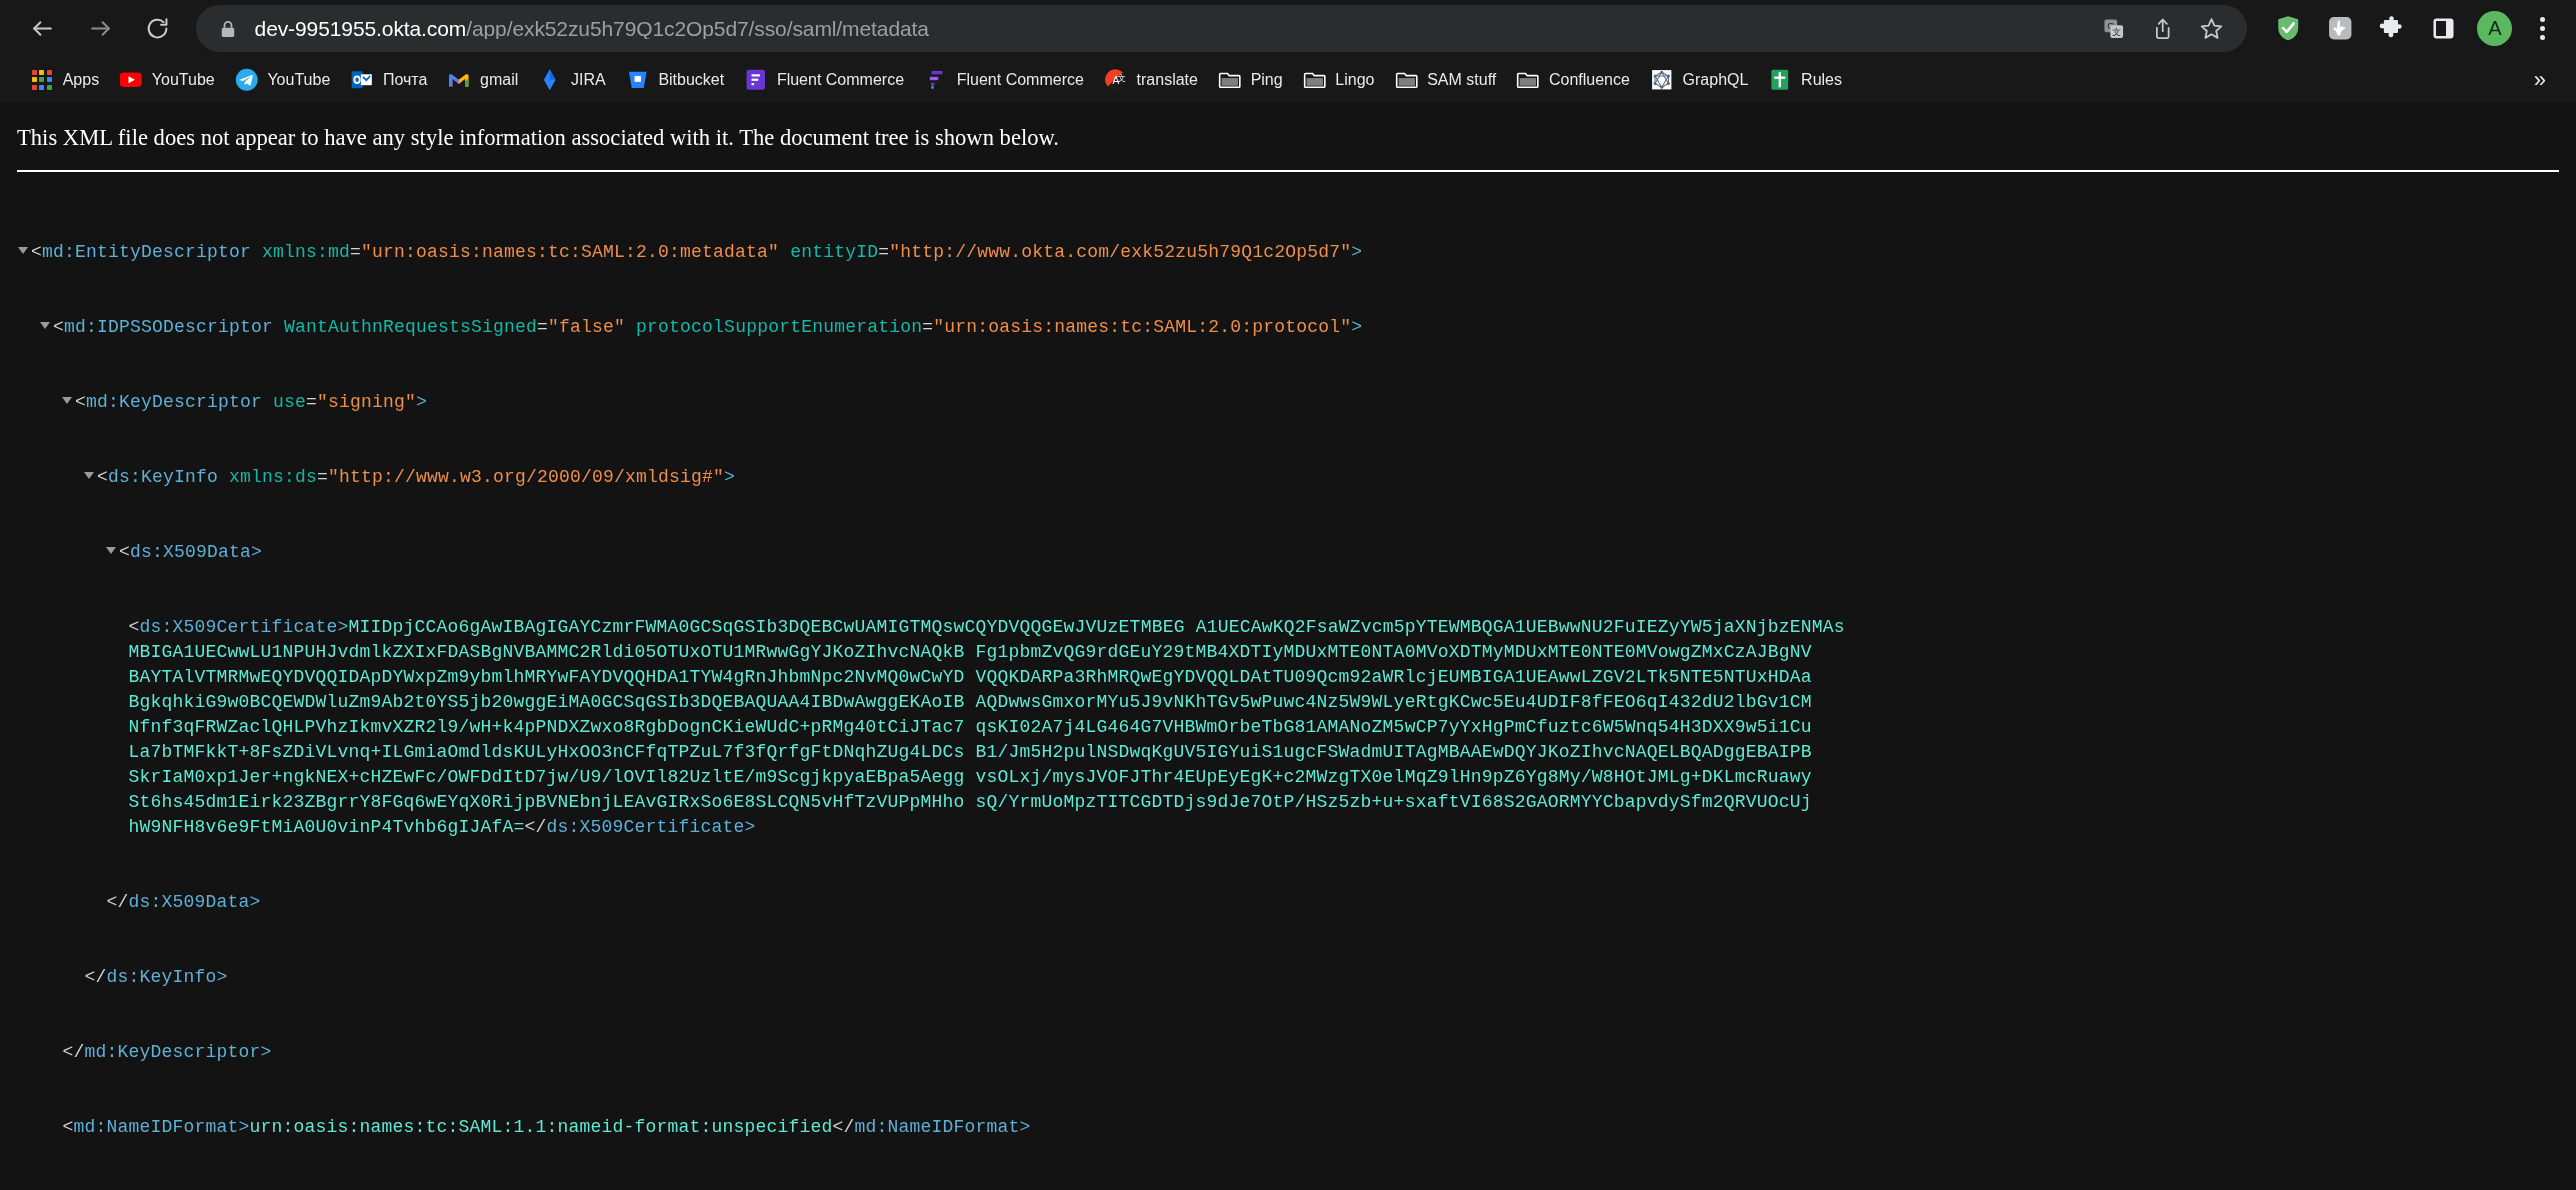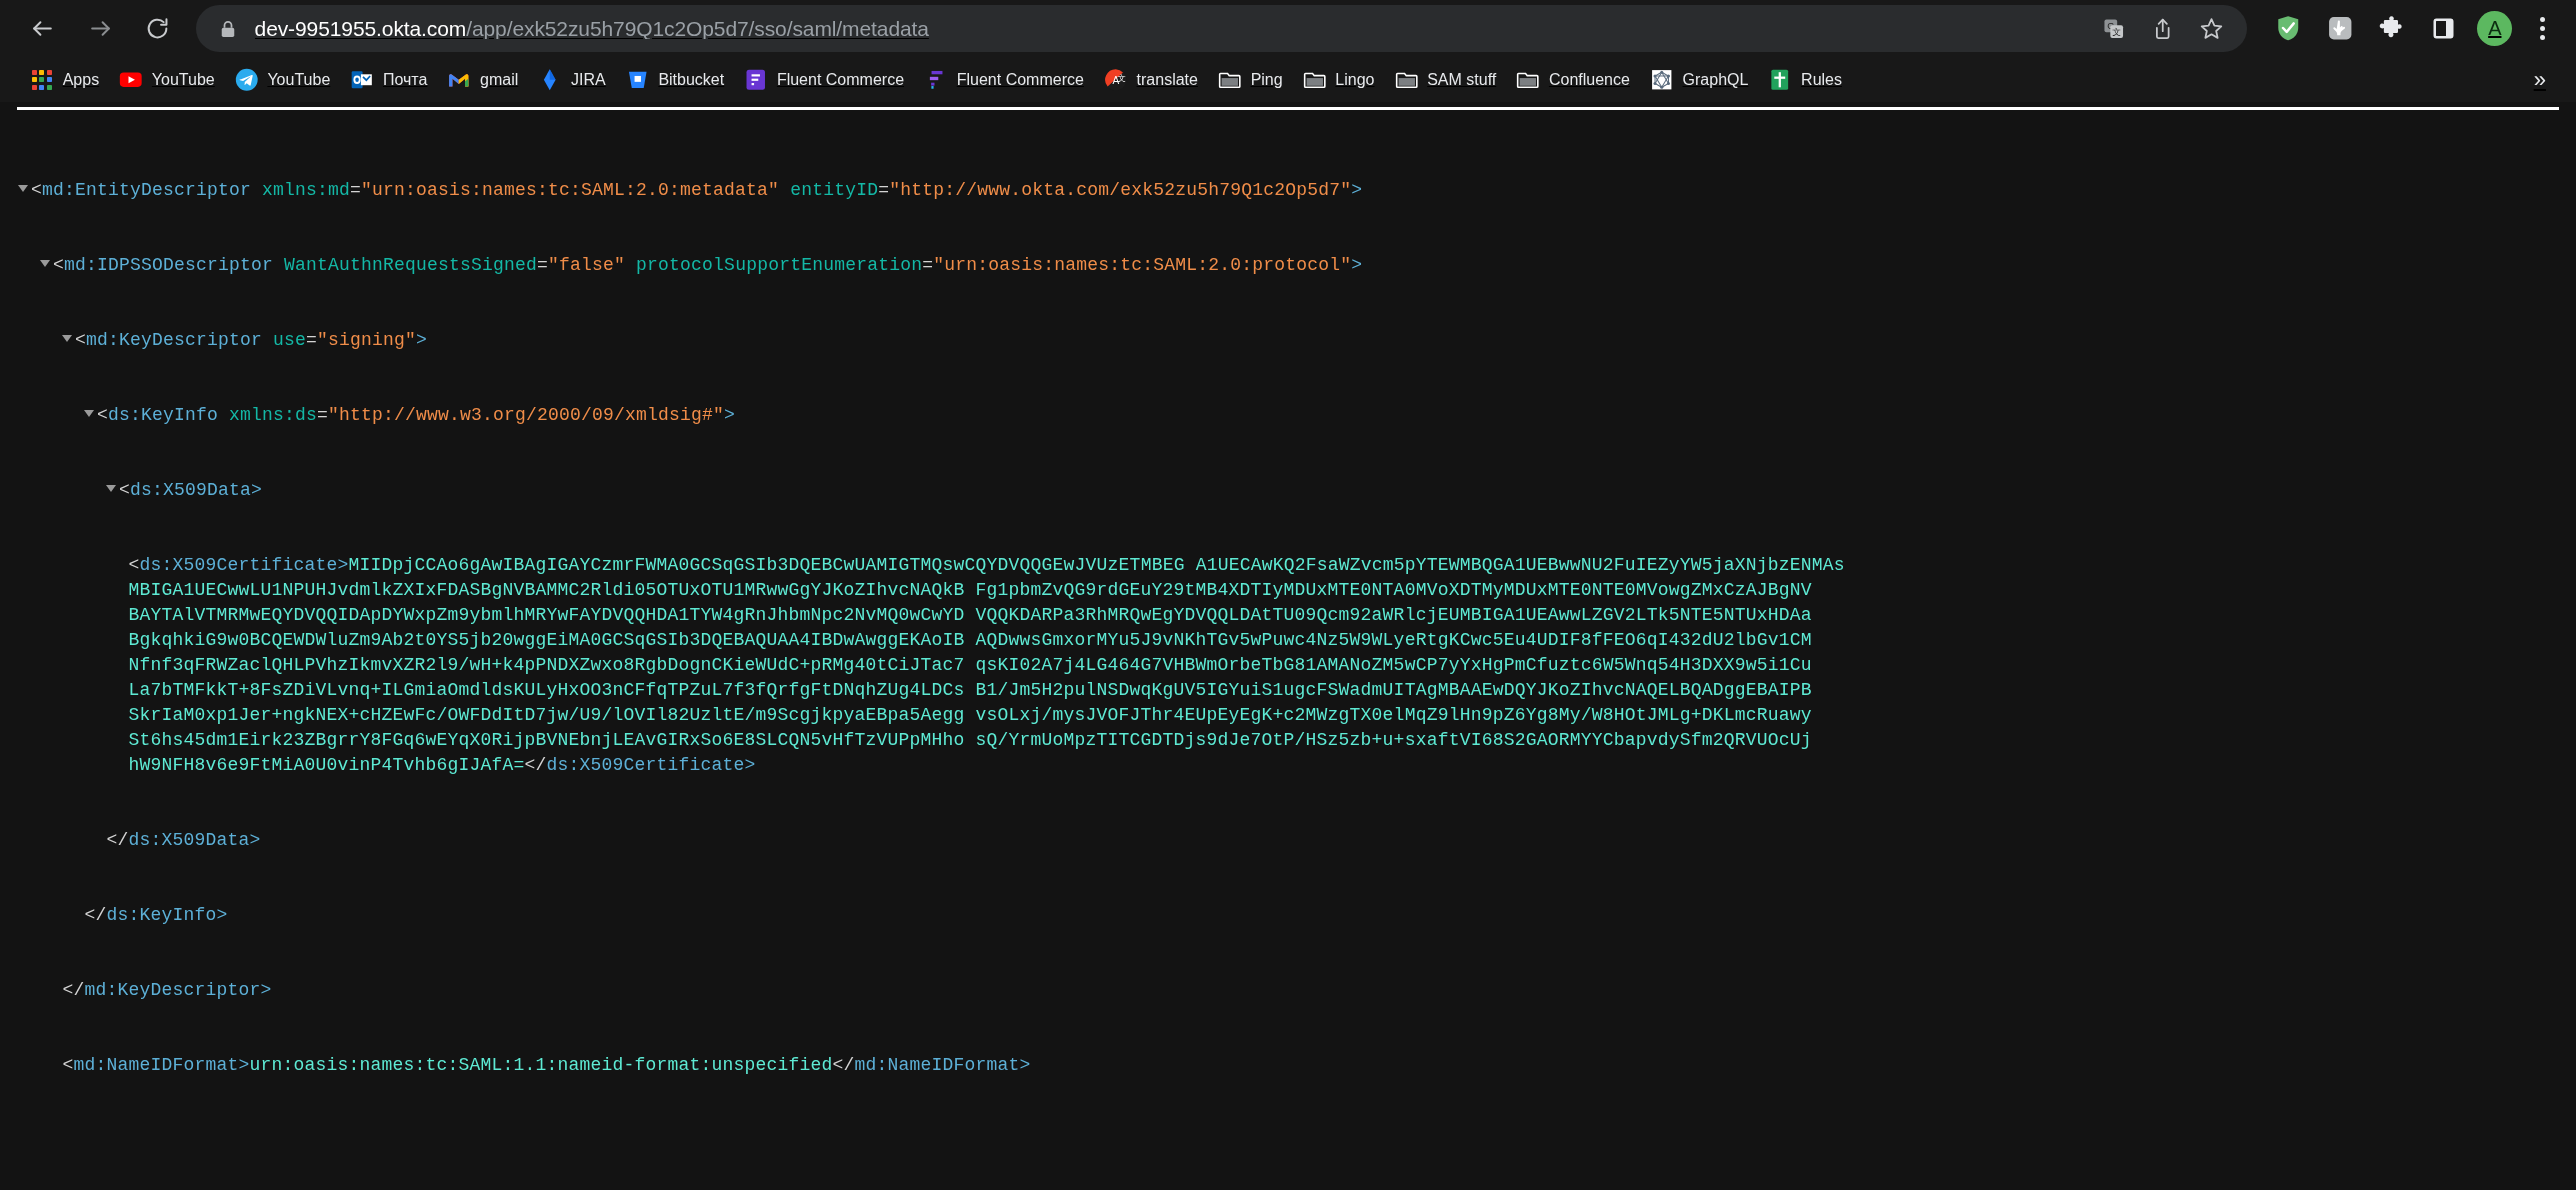--- a/index.html
+++ b/index.html
@@ -9,21 +9,20 @@
     width: 2576px; height: 1191px;
     background: #0f0f0f;
     overflow: hidden;
   }
   body { font-family: "Liberation Sans", sans-serif; }
 
   
   .browser-chrome {
     background: #404040;
     width: 100%;
-    text-decoration: underline;
   }
   .toolbar {
     display: flex;
     align-items: center;
     height: 57px;
     padding: 0 15px 0 18.4px;
     background: #181818;
   }
   .nav-btn {
     width: 49px; height: 49px;
@@ -485,20 +484,21 @@
       </span>
       <span class="bm-label">Rules</span>
     </div>
 
     <div class="bm-overflow">»</div>
   </div>
 </div>
 
 <div class="page">
 
+  <div class="xml-notice">This XML file does not appear to have any style information associated with it. The document tree is shown below.</div>
   <div class="notice-rule"></div>
 
   <div class="xml-tree">
 
 <div class="xml-line"><span class="tri"></span><span class="punct">&lt;</span><span class="tag">md:EntityDescriptor</span> <span class="attr">xmlns:md</span><span class="punct">=</span><span class="val">"<span>urn:oasis:names:tc:SAML:2.0:metadata</span>"</span> <span class="attr">entityID</span><span class="punct">=</span><span class="val">"<span>http://www.okta.com/exk52zu5h79Q1c2Op5d7</span>"</span><span class="tag">&gt;</span></div>
 
 <div class="xml-line">  <span class="tri"></span><span class="punct">&lt;</span><span class="tag">md:IDPSSODescriptor</span> <span class="attr">WantAuthnRequestsSigned</span><span class="punct">=</span><span class="val">"<span>false</span>"</span> <span class="attr">protocolSupportEnumeration</span><span class="punct">=</span><span class="val">"<span>urn:oasis:names:tc:SAML:2.0:protocol</span>"</span><span class="tag">&gt;</span></div>
 
 <div class="xml-line">    <span class="tri"></span><span class="punct">&lt;</span><span class="tag">md:KeyDescriptor</span> <span class="attr">use</span><span class="punct">=</span><span class="val">"<span>signing</span>"</span><span class="tag">&gt;</span></div>
 

